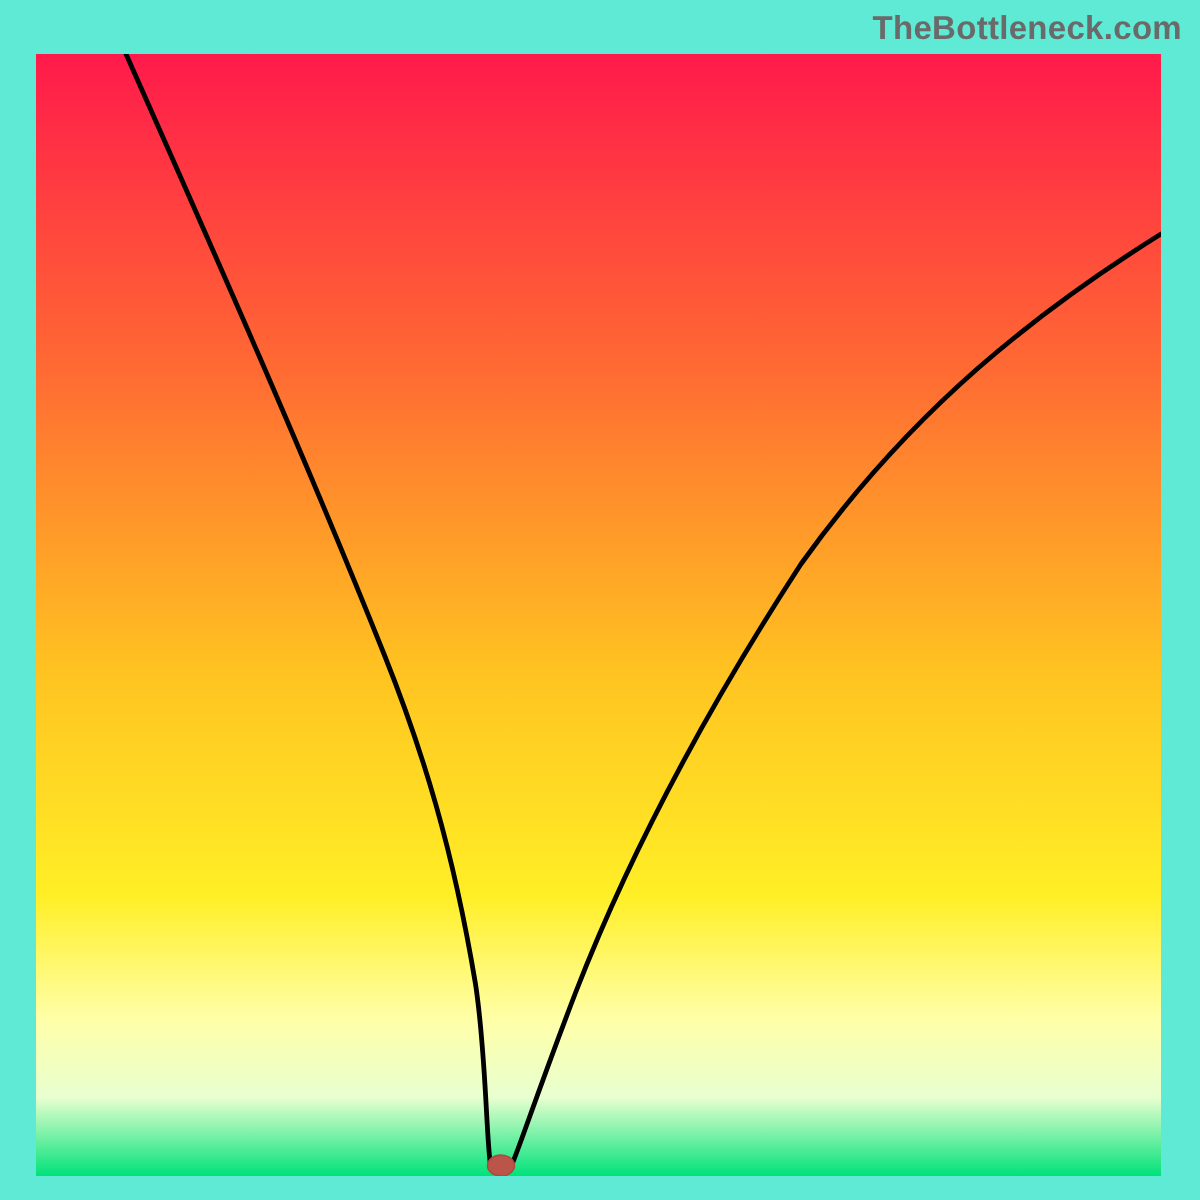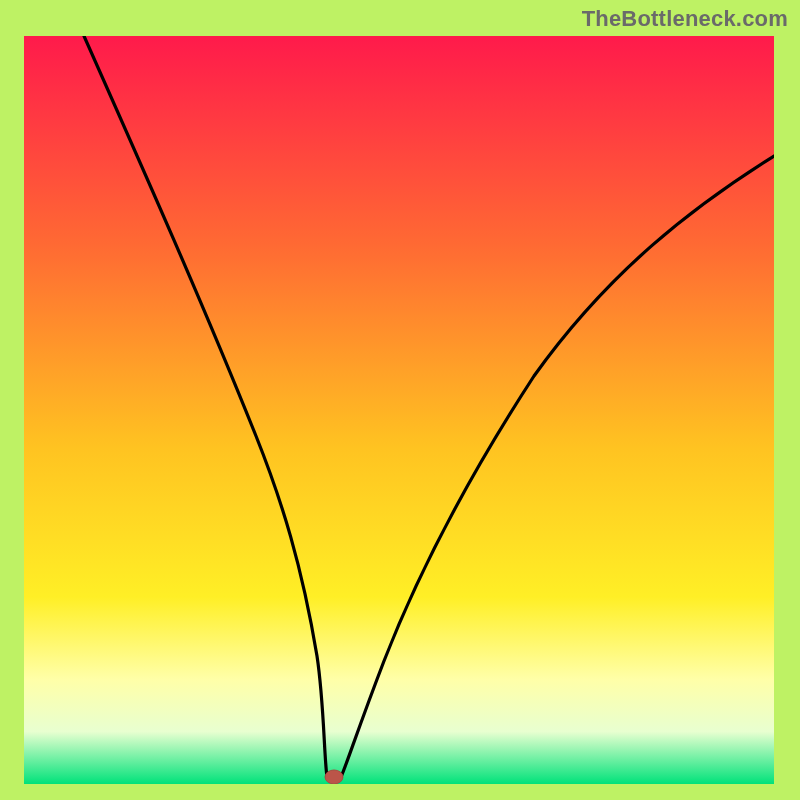--- a/index.html
+++ b/index.html
@@ -10,21 +10,21 @@
     background: #000;
     font-family: Arial, Helvetica, sans-serif;
     position: relative;
   }
   .outer {
     position: absolute;
     left: 0;
     top: 0;
     width: 800px;
     height: 800px;
-    background: #bef264;
+    background: #5eead4;
   }
   .watermark {
     position: absolute;
     top: 6px;
     right: 12px;
     color: #6a6a6a;
     font-size: 22px;
     font-weight: 600;
     letter-spacing: 0.2px;
     font-family: Arial, Helvetica, sans-serif;

